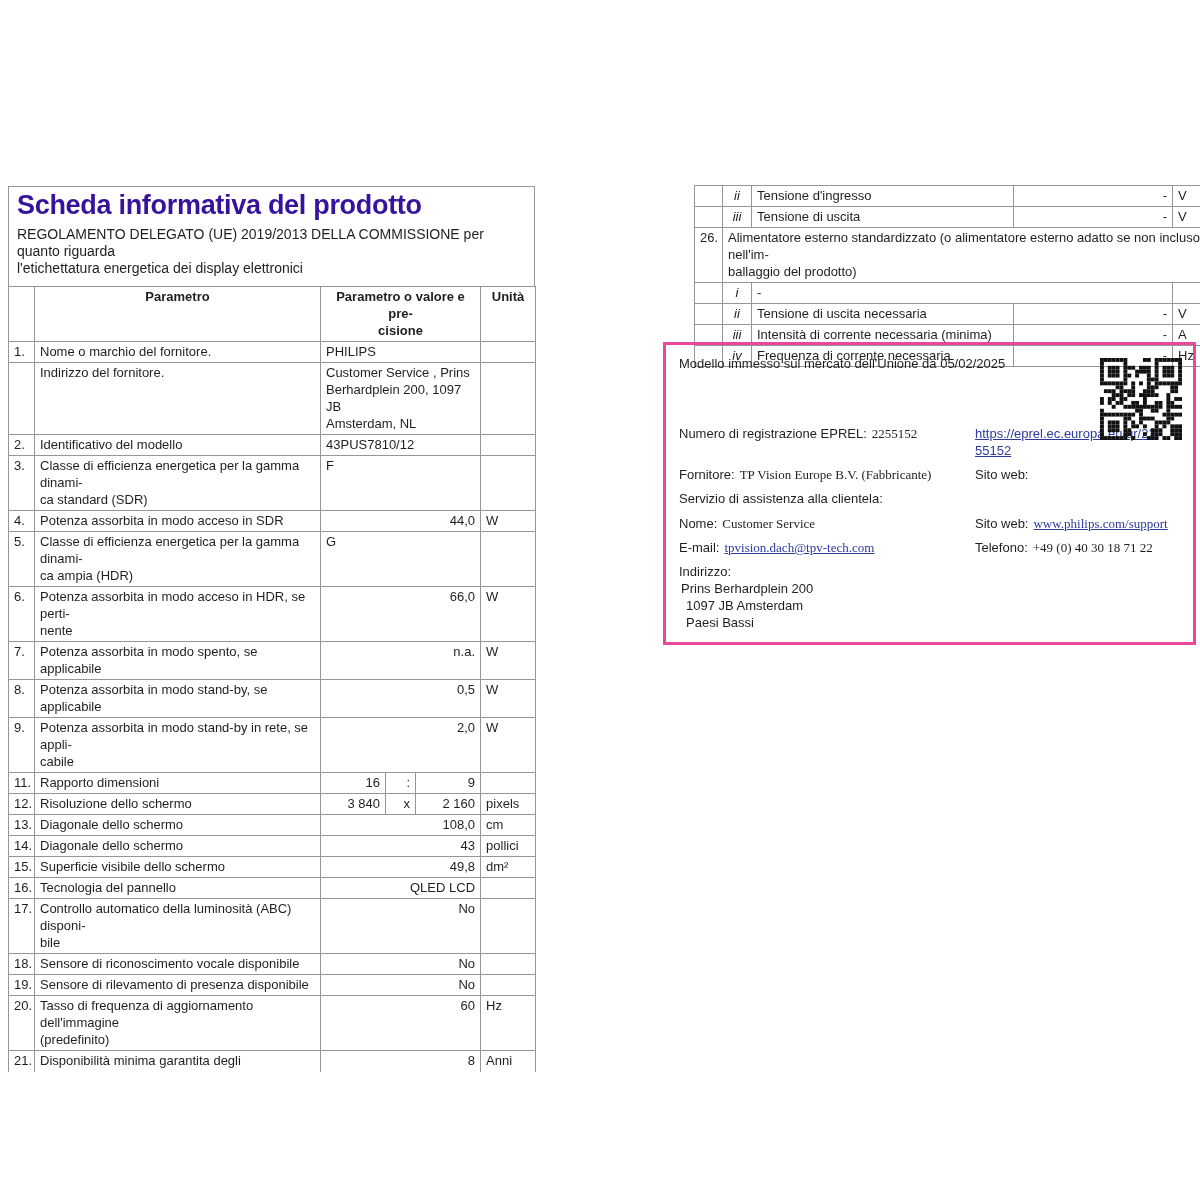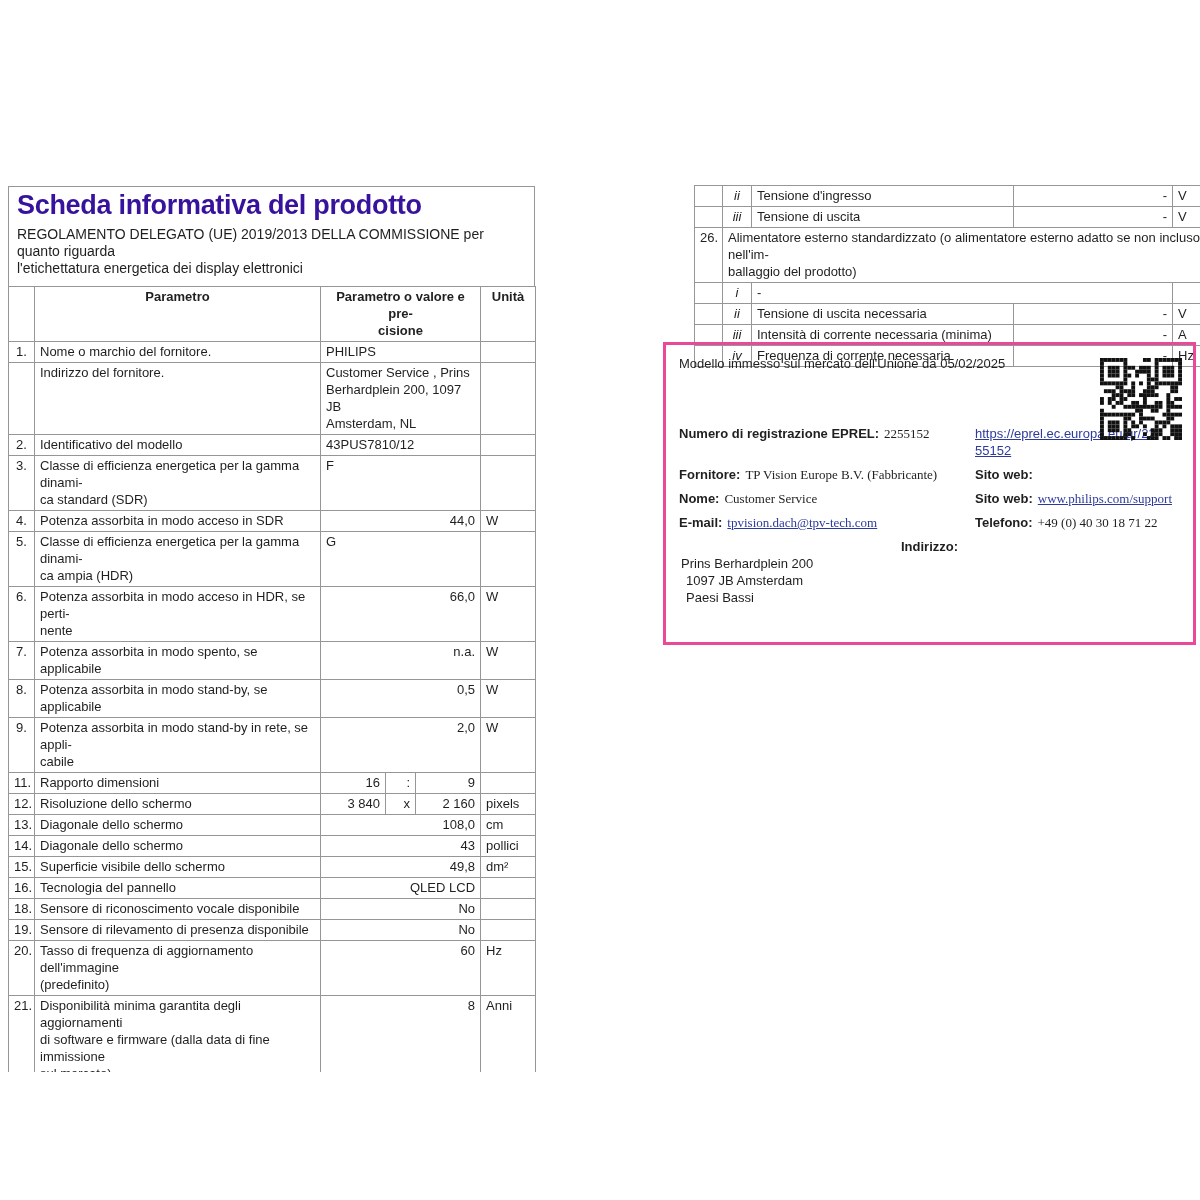--- a/index.html
+++ b/index.html
@@ -13,37 +13,37 @@
   .doc-title { margin:1px 0 5px 0; font-size:27px; font-weight:bold; color:#37129c; letter-spacing:-0.3px; }
   .regulation { font-size:14px; line-height:17px; white-space:pre-line; }
 
   table.sheet { border-collapse:collapse; width:100%; table-layout:fixed; }
   table.sheet td, table.sheet th {
     border:1px solid #969696; font-size:13px; line-height:17px;
     vertical-align:top; padding:1px 5px 2px 5px; white-space:pre-line;
     overflow:hidden;
   }
   table.sheet th { font-weight:bold; text-align:center; height:38px; }
-  td.num { text-align:center; padding-left:1px; padding-right:1px; }
+  td.num { padding-left:1px; padding-right:1px; }
   td.sub { text-align:center; font-style:italic; padding-left:1px; padding-right:1px; }
   td.r  { text-align:right; }
   td.c  { text-align:right; }
   td.unit { padding-left:6px; }
   tr.base td { height:19px; }
 
   
   .right-table { position:absolute; left:694px; top:185px; width:533px; }
 
   
   .ibox { position:absolute; left:663px; top:342px; width:533px; height:303px;
           border:3px solid #ec4899; padding:10px 13px; font-size:13px; line-height:17px; }
   .irow { display:flex; margin-bottom:7px; }
   .ileft { flex:1; padding-right:6px; }
   .iright { width:205px; }
-  .lbl { font-weight:bold;text-align:center; }
+  .lbl { font-weight:normal; }
   .val { margin-left:5px;font-family:Liberation Serif, serif; }
   .link { color:#2d3a9d; text-decoration:underline; white-space:pre-line; cursor:pointer; }
   .eprel-row { margin-top:53px; }
   .addr-line1 { padding-left:2px; }
   .addr-line2 { padding-left:7px; }
   .addr-line3 { padding-left:7px; }
   .qr-wrap { position:absolute; top:13px; right:11px; width:82px; height:82px; }
   .qr-wrap svg { width:82px; height:82px; display:block; }
 </style>
 </head>
@@ -174,20 +174,27 @@
           <tr class="base">
             <td class="num">15.</td>
             <td colspan="2">Superficie visibile dello schermo</td>
             <td class="r" colspan="3">49,8</td>
             <td class="unit">dm²</td>
           </tr>
           <tr class="base">
             <td class="num">16.</td>
             <td colspan="2">Tecnologia del pannello</td>
             <td class="r" colspan="3">QLED LCD</td>
+            <td class="unit"></td>
+          </tr>
+          <tr class="base">
+            <td class="num">17.</td>
+            <td colspan="2">Controllo automatico della luminosità (ABC) disponi-
+bile</td>
+            <td class="r" colspan="3">No</td>
             <td class="unit"></td>
           </tr>
           <tr class="base">
             <td class="num">18.</td>
             <td colspan="2">Sensore di riconoscimento vocale disponibile</td>
             <td class="r" colspan="3">No</td>
             <td class="unit"></td>
           </tr>
           <tr class="base">
             <td class="num">19.</td>
@@ -543,20 +550,23 @@
 
     <div class="irow">
       <div class="ileft">
         <span class="lbl">Fornitore:</span><span class="val">TP Vision Europe B.V. (Fabbricante)</span>
       </div>
       <div class="iright">
         <span class="lbl">Sito web:</span>
       </div>
     </div>
 
+    <div class="irow" style="margin-bottom:8px;">
+      <div class="ileft"><span class="lbl">Servizio di assistenza alla clientela:</span></div>
+    </div>
 
     <div class="irow">
       <div class="ileft">
         <span class="lbl">Nome:</span><span class="val">Customer Service</span>
       </div>
       <div class="iright">
         <span class="lbl">Sito web:</span><span class="val link">www.philips.com/support</span>
       </div>
     </div>
 

